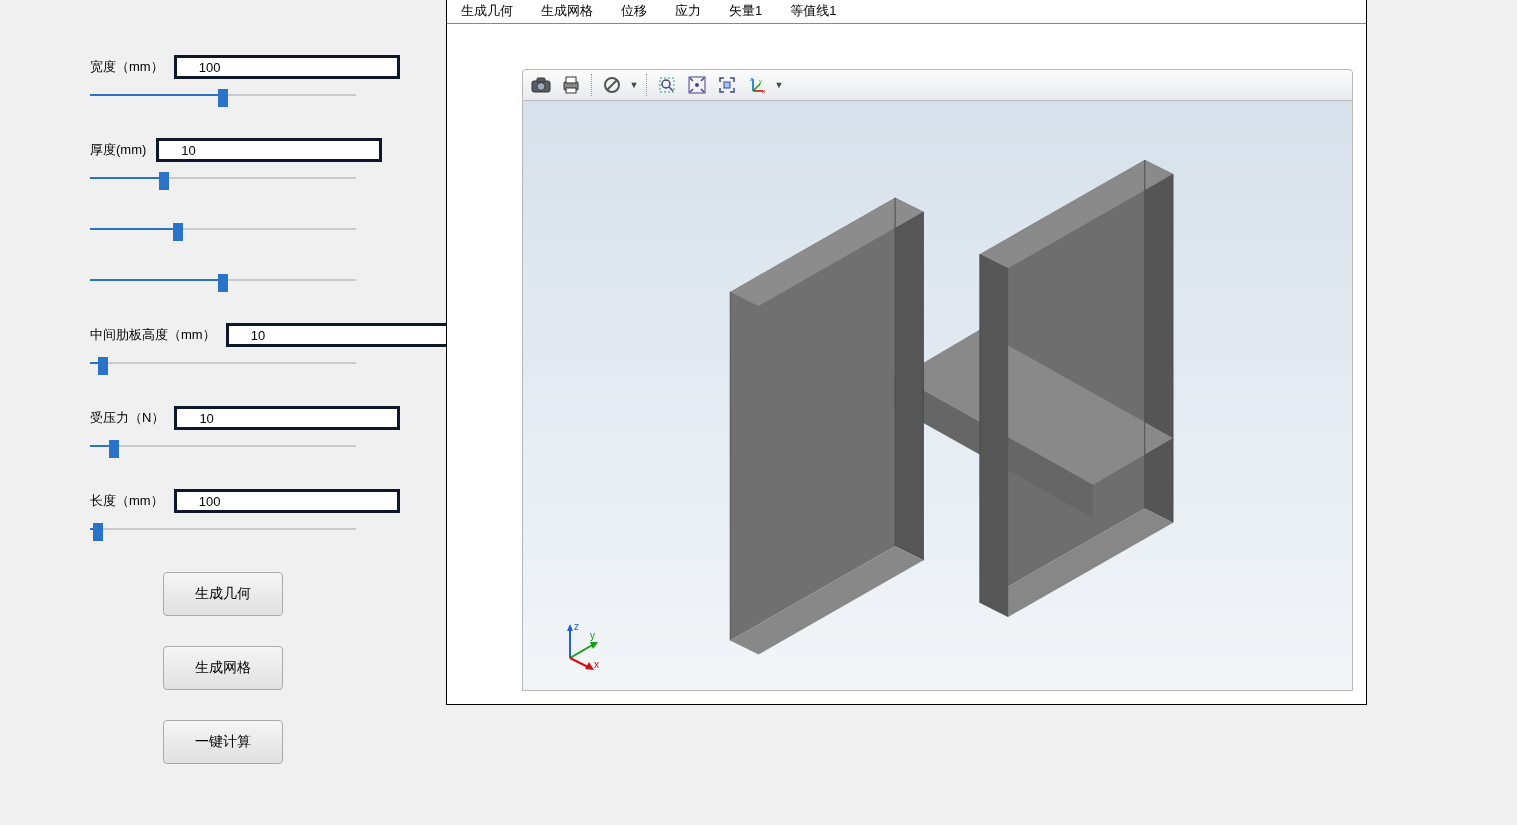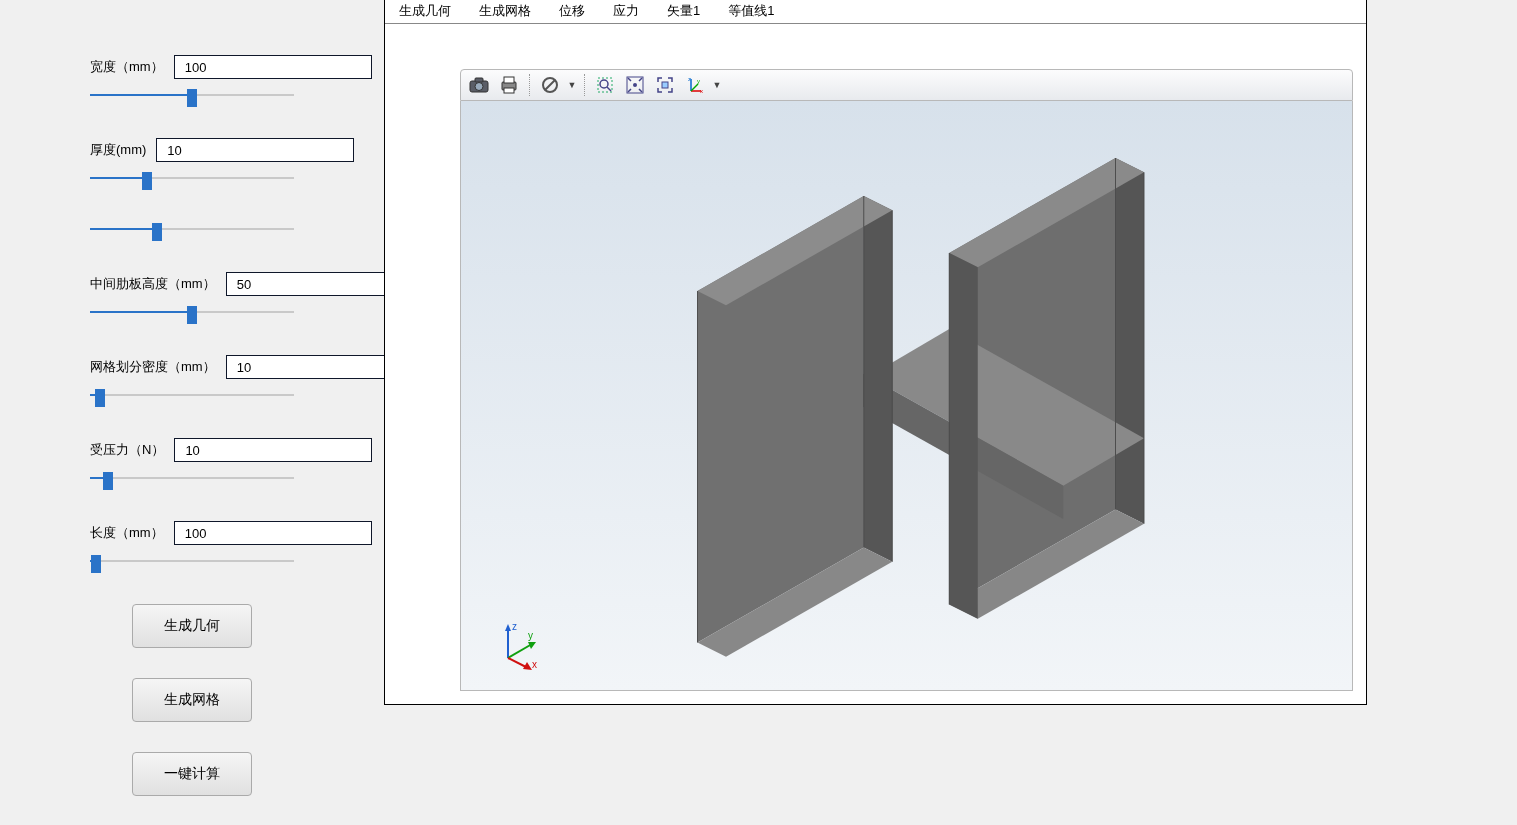--- a/index.html
+++ b/index.html
@@ -6,42 +6,42 @@
 body {
   font-family: "Microsoft YaHei", Arial, sans-serif;
   font-size: 13px;
   background: #f0f0f0;
   width: 1517px;
   height: 825px;
   overflow: hidden;
   display: flex;
 }
 .sidebar {
-  width: 384px;
+  width: 446px;
   padding: 55px 90px 0 90px;
 }
 .param-group {
   margin-bottom: 35px;
 }
 .param-row {
   display: flex;
   align-items: center;
   gap: 10px;
   margin-bottom: 8px;
 }
 .param-label {
   font-size: 13px;
   color: #000;
   white-space: nowrap;
 }
 .param-input {
   flex: 1;
   height: 24px;
-  border: 1px solid #0f172a;
-  padding: 0 10px;
+  border: 3px solid #0f172a;
+  padding: 0 22px;
   font-size: 13px;
   background: #fff;
 }
 .slider-wrap {
   position: relative;
   height: 16px;
 }
 .slider-track {
   position: absolute;
   left: 0; right: 0;
@@ -193,34 +193,30 @@
 
   <div class="param-group">
     <div class="slider-wrap">
       <div class="slider-track"></div>
       <div class="slider-fill" style="width:33%"></div>
       <div class="slider-thumb" style="left:33%"></div>
     </div>
   </div>
 
   <div class="param-group">
-    <div class="param-row">
-      <span class="param-label">中间肋板高度（mm）</span>
-      <input class="param-input" value="50" style="">
-    </div>
     <div class="slider-wrap">
       <div class="slider-track"></div>
       <div class="slider-fill" style="width:50%"></div>
       <div class="slider-thumb" style="left:50%"></div>
     </div>
   </div>
 
   <div class="param-group">
     <div class="param-row">
-      <span class="param-label">网格划分密度（mm）</span>
+      <span class="param-label">中间肋板高度（mm）</span>
       <input class="param-input" value="10" style="">
     </div>
     <div class="slider-wrap">
       <div class="slider-track"></div>
       <div class="slider-fill" style="width:5%"></div>
       <div class="slider-thumb" style="left:5%"></div>
     </div>
   </div>
 
   <div class="param-group">

